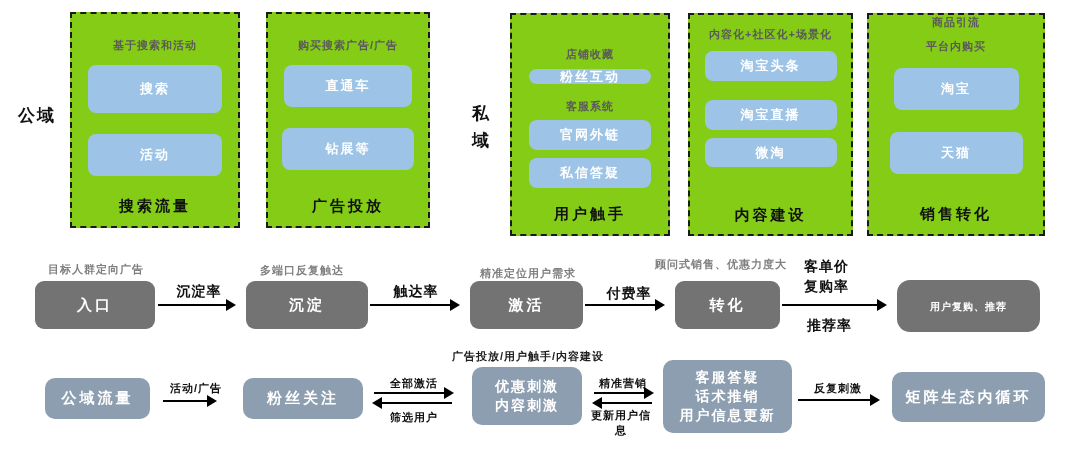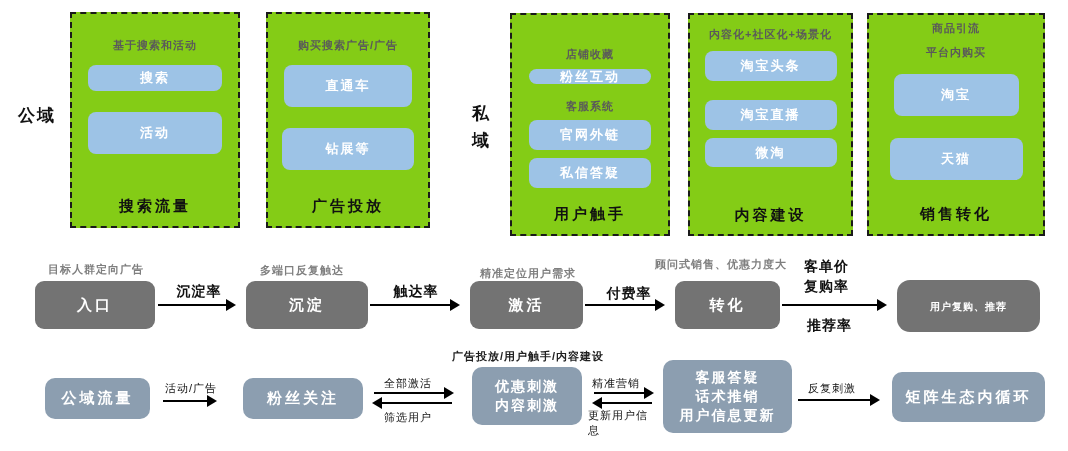--- a/index.html
+++ b/index.html
@@ -29,35 +29,35 @@
   .arr { position:absolute; height:0; border-top:2px solid #000; }
   .arr.r::after { content:""; position:absolute; right:-2px; top:-7px; width:0; height:0;
                   border-left:10px solid #000; border-top:6px solid transparent; border-bottom:6px solid transparent; }
   .arr.l::before { content:""; position:absolute; left:-2px; top:-7px; width:0; height:0;
                    border-right:10px solid #000; border-top:6px solid transparent; border-bottom:6px solid transparent; }
 
   
   .gbox { position:absolute; background:#8c9eb0; border-radius:10px; color:#fff; font-weight:bold; font-size:15px;
           letter-spacing:3px; display:flex; align-items:center; justify-content:center; text-align:center; line-height:1.35; }
   .gbox.multi { font-size:14px; letter-spacing:2px; }
-  .clabel { position:absolute; font-size:11px; font-weight:400; color:#111; text-align:left; letter-spacing:1px; }
+  .clabel { position:absolute; font-size:11px; font-weight:700; color:#111; text-align:center; letter-spacing:1px; }
   .gnote { position:absolute; font-size:11px; font-weight:600; color:#222; letter-spacing:1px; }
 </style>
 </head>
 <body>
 
 <div class="canvas">
 
   <div class="region-label" style="left:18px; top:104px;">公域</div>
   <div class="region-label pre" style="left:472px; top:100px; line-height:1.6;">私
 域</div>
 
   <div class="dbox" style="left:70px; top:12px; width:170px; height:216px;">
     <div class="bnote" style="margin-top:24px;">基于搜索和活动</div>
-    <div class="chip" style="width:134px; height:26px; margin-top:12px;">搜索</div>
+    <div class="chip" style="width:134px; height:48px; margin-top:12px;">搜索</div>
     <div class="chip" style="width:134px; height:42px; margin-top:21px;">活动</div>
     <div class="btitle">搜索流量</div>
   </div>
 
   <div class="dbox" style="left:266px; top:12px; width:164px; height:216px;">
     <div class="bnote" style="margin-top:24px;">购买搜索广告/广告</div>
     <div class="chip" style="width:128px; height:42px; margin-top:12px;">直通车</div>
     <div class="chip" style="width:132px; height:42px; margin-top:21px;">钻展等</div>
     <div class="btitle">广告投放</div>
   </div>
@@ -73,21 +73,21 @@
 
   <div class="dbox" style="left:688px; top:13px; width:165px; height:223px;">
     <div class="bnote" style="margin-top:12px;">内容化+社区化+场景化</div>
     <div class="chip" style="width:132px; height:30px; margin-top:9px;">淘宝头条</div>
     <div class="chip" style="width:132px; height:30px; margin-top:19px;">淘宝直播</div>
     <div class="chip" style="width:132px; height:29px; margin-top:8px;">微淘</div>
     <div class="btitle" style="margin-bottom:9px;">内容建设</div>
   </div>
 
   <div class="dbox" style="left:867px; top:13px; width:178px; height:223px;">
-    <div class="bnote" style="margin-top:6px;">商品引流</div>
+    <div class="bnote" style="margin-top:0;">商品引流</div>
     <div class="bnote" style="margin-top:9px;">平台内购买</div>
     <div class="chip" style="width:125px; height:42px; margin-top:14px;">淘宝</div>
     <div class="chip" style="width:133px; height:42px; margin-top:22px;">天猫</div>
     <div class="btitle">销售转化</div>
   </div>
 
   <div class="fnote" style="left:48px; top:262px;">目标人群定向广告</div>
   <div class="fnote" style="left:260px; top:263px;">多端口反复触达</div>
   <div class="fnote" style="left:480px; top:266px;">精准定位用户需求</div>
   <div class="fnote" style="left:655px; top:257px;">顾问式销售、优惠力度大</div>

